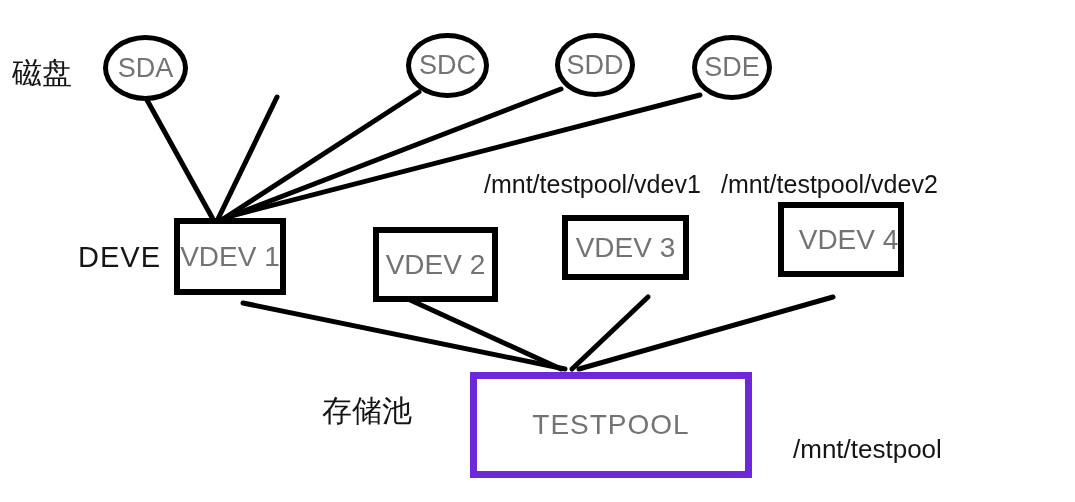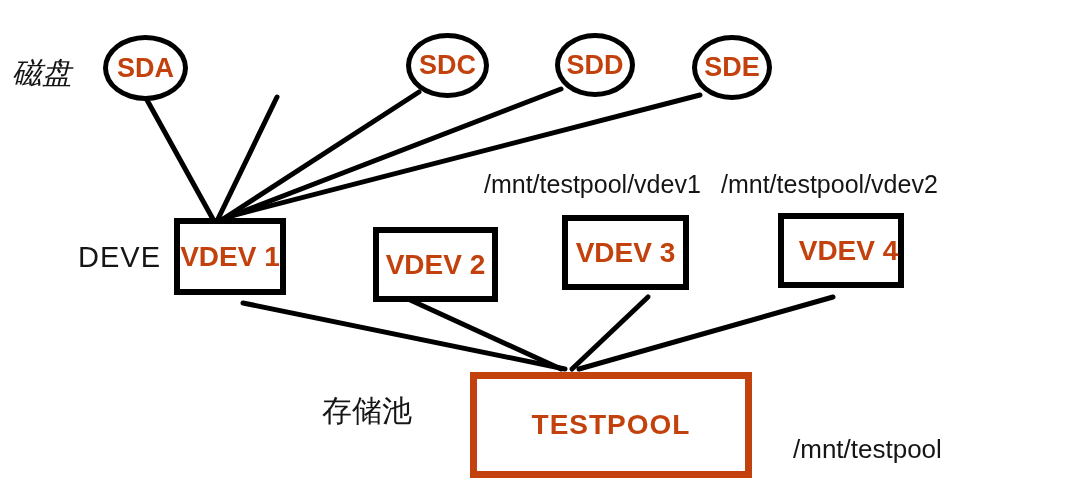--- a/index.html
+++ b/index.html
@@ -19,37 +19,36 @@
     position: absolute;
     left: 0; top: 0;
     width: 1075px; height: 502px;
   }
   .node {
     position: absolute;
     display: flex;
     align-items: center;
     justify-content: center;
     background: #ffffff;
-    color: #c2410c;
+    color: #737373;
     box-sizing: border-box;
-    font-weight: bold;
   }
   .disk {
     border: 5px solid #000000;
     border-radius: 50%;
     font-size: 27px;
     letter-spacing: 0px;
   }
   .vdev {
     border: 6px solid #000000;
     font-size: 28px;
     white-space: pre;
   }
   .pool {
-    border: 7px solid #c2410c;
+    border: 7px solid #6d28d9;
     font-size: 28px;
     letter-spacing: 1px;
   }
   .lbl {
     position: absolute;
     color: #151515;
     white-space: nowrap;
   }
   .lbl-cn { font-size: 30px; }
   .lbl-deve { font-size: 29px; letter-spacing: 1px; margin-left: 36px; }
@@ -67,21 +66,21 @@
       <line x1="419" y1="92" x2="220" y2="221"></line>
       <line x1="561" y1="89" x2="223" y2="219"></line>
       <line x1="700" y1="95" x2="227" y2="217"></line>
       <line x1="243" y1="303" x2="565" y2="369"></line>
       <line x1="408" y1="299" x2="561" y2="369"></line>
       <line x1="648" y1="297" x2="572" y2="369"></line>
       <line x1="833" y1="297" x2="579" y2="369"></line>
     </g>
   </svg>
 
-  <div class="lbl lbl-cn" style="left:12px; top:53px;font-style:italic;">磁盘</div>
+  <div class="lbl lbl-cn" style="left:12px; top:53px;">磁盘</div>
   <div class="lbl lbl-deve" style="left:42px; top:241px;">DEVE</div>
   <div class="lbl lbl-cn" style="left:322px; top:391px;">存储池</div>
 
   <div class="lbl lbl-path" style="left:484px; top:170px;">/mnt/testpool/vdev1</div>
   <div class="lbl lbl-path" style="left:721px; top:170px;">/mnt/testpool/vdev2</div>
   <div class="lbl lbl-path" style="left:793px; top:402px; font-size:26px;margin-top:32px;">/mnt/testpool</div>
 
   <div class="node disk" style="left:103px; top:35px; width:85px; height:66px;">
     <span>SDA</span>
   </div>
@@ -94,24 +93,24 @@
   <div class="node disk" style="left:692px; top:35px; width:80px; height:65px;">
     <span>SDE</span>
   </div>
 
   <div class="node vdev" style="left:174px; top:218px; width:112px; height:77px;">
     <span>VDEV 1</span>
   </div>
   <div class="node vdev" style="left:373px; top:218px; width:125px; height:75px;margin-top:9px;">
     <span>VDEV 2</span>
   </div>
-  <div class="node vdev" style="left:562px; top:215px; width:127px; height:75px;">
+  <div class="node vdev" style="left:562px; top:215px; width:127px; height:65px;">
     <span>VDEV 3</span>
   </div>
-  <div class="node vdev" style="left:778px; top:213px; width:126px; height:75px;padding-left:15px;">
+  <div class="node vdev" style="left:778px; top:202px; width:126px; height:75px;padding-left:15px;">
     <span>VDEV 4</span>
   </div>
 
   <div class="node pool" style="left:470px; top:372px; width:282px; height:106px;">
     <span>TESTPOOL</span>
   </div>
 
 </div>
 
 </body></html>

